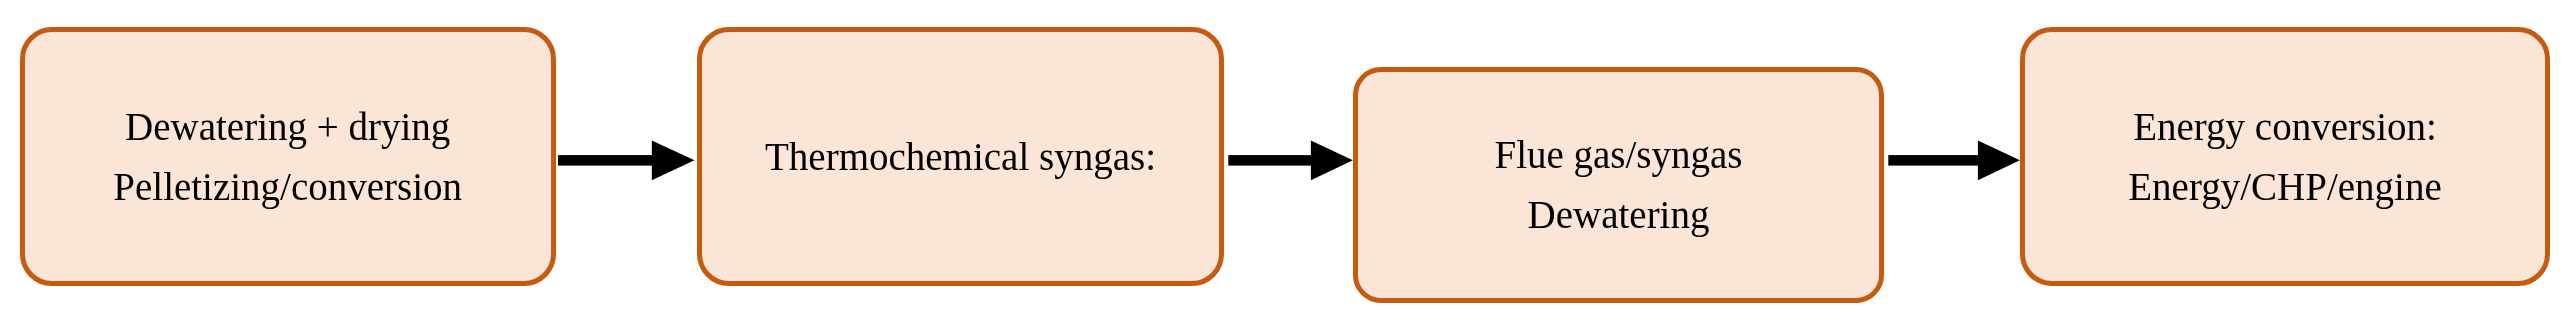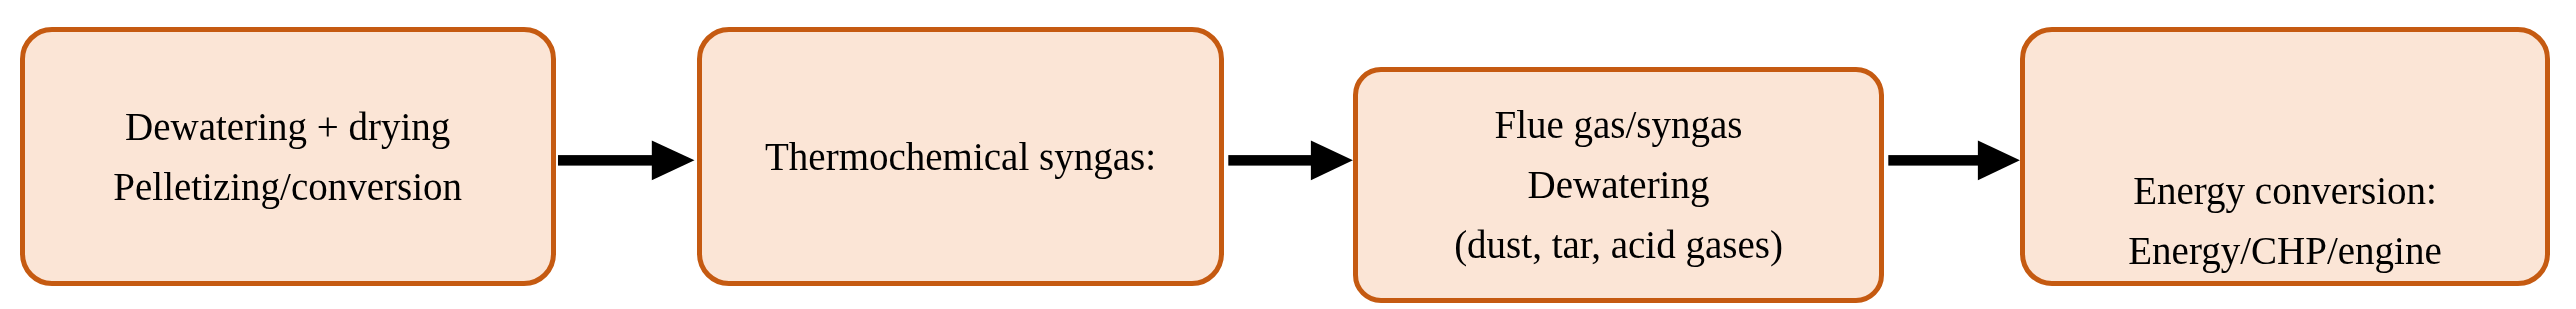--- a/index.html
+++ b/index.html
@@ -74,31 +74,30 @@
       <g>
         <rect x="0" y="53" width="130" height="15" fill="#000000"></rect>
         <polygon points="118,32 178,60.5 118,89" fill="#000000"></polygon>
       </g>
     </svg>
   </div>
 
   <div class="proc-box" id="box-3" style="left:1353px; top:41px; width:531px; height:236px; border-radius:28px;margin-top:26px;">
     <span class="line">Flue gas/syngas</span>
     <span class="line">Dewatering</span>
-    <span class="line">(dust, tar, acid gases)</span>
   </div>
 
   <div class="arrow" id="arrow-3" style="left:1888px; top:118px; width:135px;">
     <svg width="135" height="84" viewBox="0 0 192 120" aria-hidden="true">
       <g>
         <rect x="0" y="53" width="140" height="15" fill="#000000"></rect>
         <polygon points="128,32 188,60.5 128,89" fill="#000000"></polygon>
       </g>
     </svg>
   </div>
 
-  <div class="proc-box" id="box-4" style="left:2020px; top:27px; width:530px; height:259px;justify-content:flex-end;">
+  <div class="proc-box" id="box-4" style="left:2020px; top:27px; width:530px; height:259px;">
     <span class="line">Energy conversion:</span>
     <span class="line">Energy/CHP/engine</span>
   </div>
 
 </div>
 
 
 </body></html>

